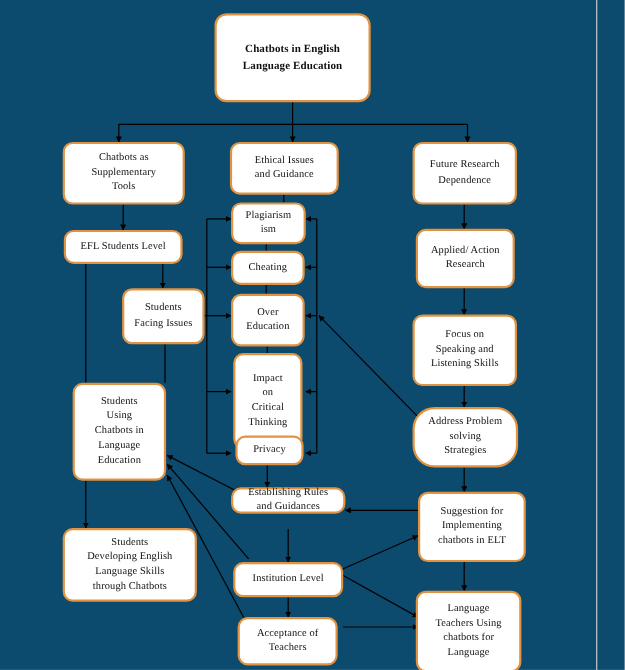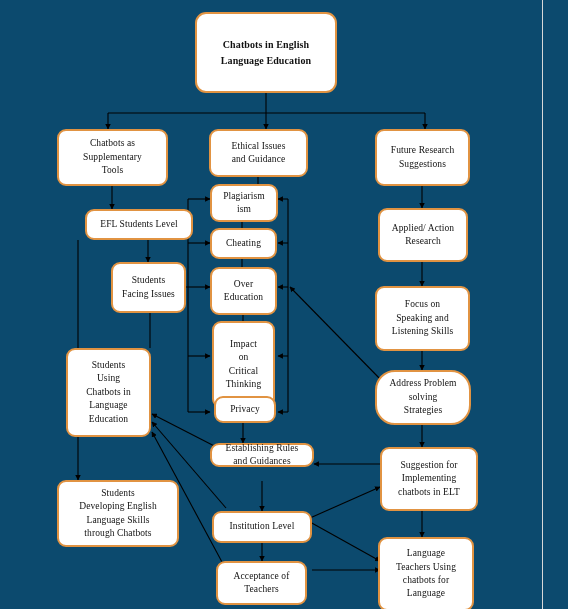--- a/index.html
+++ b/index.html
@@ -121,24 +121,24 @@
 Tools</span>
   </div>
 
   <div class="node" style="left:209px;top:129px;width:99px;height:48px;">
     <span>Ethical Issues
 and Guidance</span>
   </div>
 
   <div class="node" style="left:375px;top:129px;width:95px;height:57px;">
     <span>Future Research
-Suggestions</span>
-  </div>
-
-  <div class="node" style="left:58px;top:209px;width:108px;height:31px;margin-left:27px;">
+Dependence</span>
+  </div>
+
+  <div class="node" style="left:58px;top:209px;width:108px;height:31px;">
     <span>EFL Students Level</span>
   </div>
 
   <div class="node" style="left:210px;top:184px;width:68px;height:38px;">
     <span>Plagiarism
 ism</span>
   </div>
 
   <div class="node" style="left:378px;top:208px;width:90px;height:54px;">
     <span>Applied/ Action

